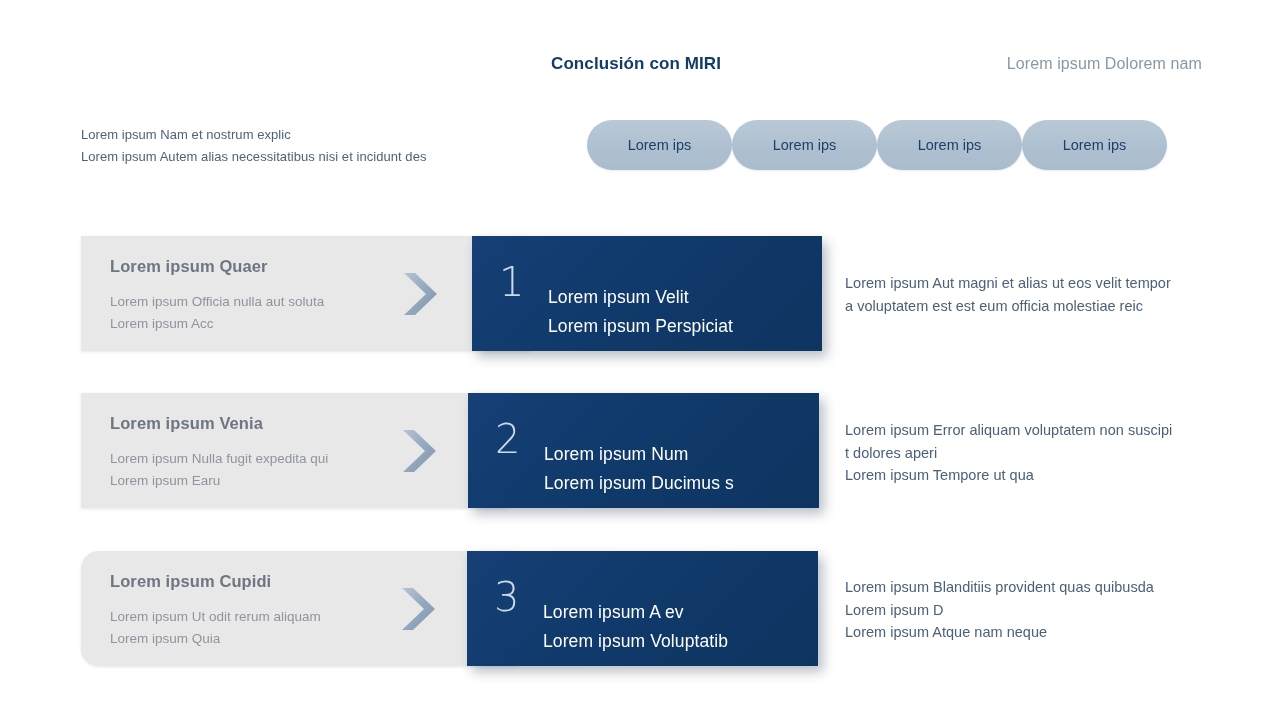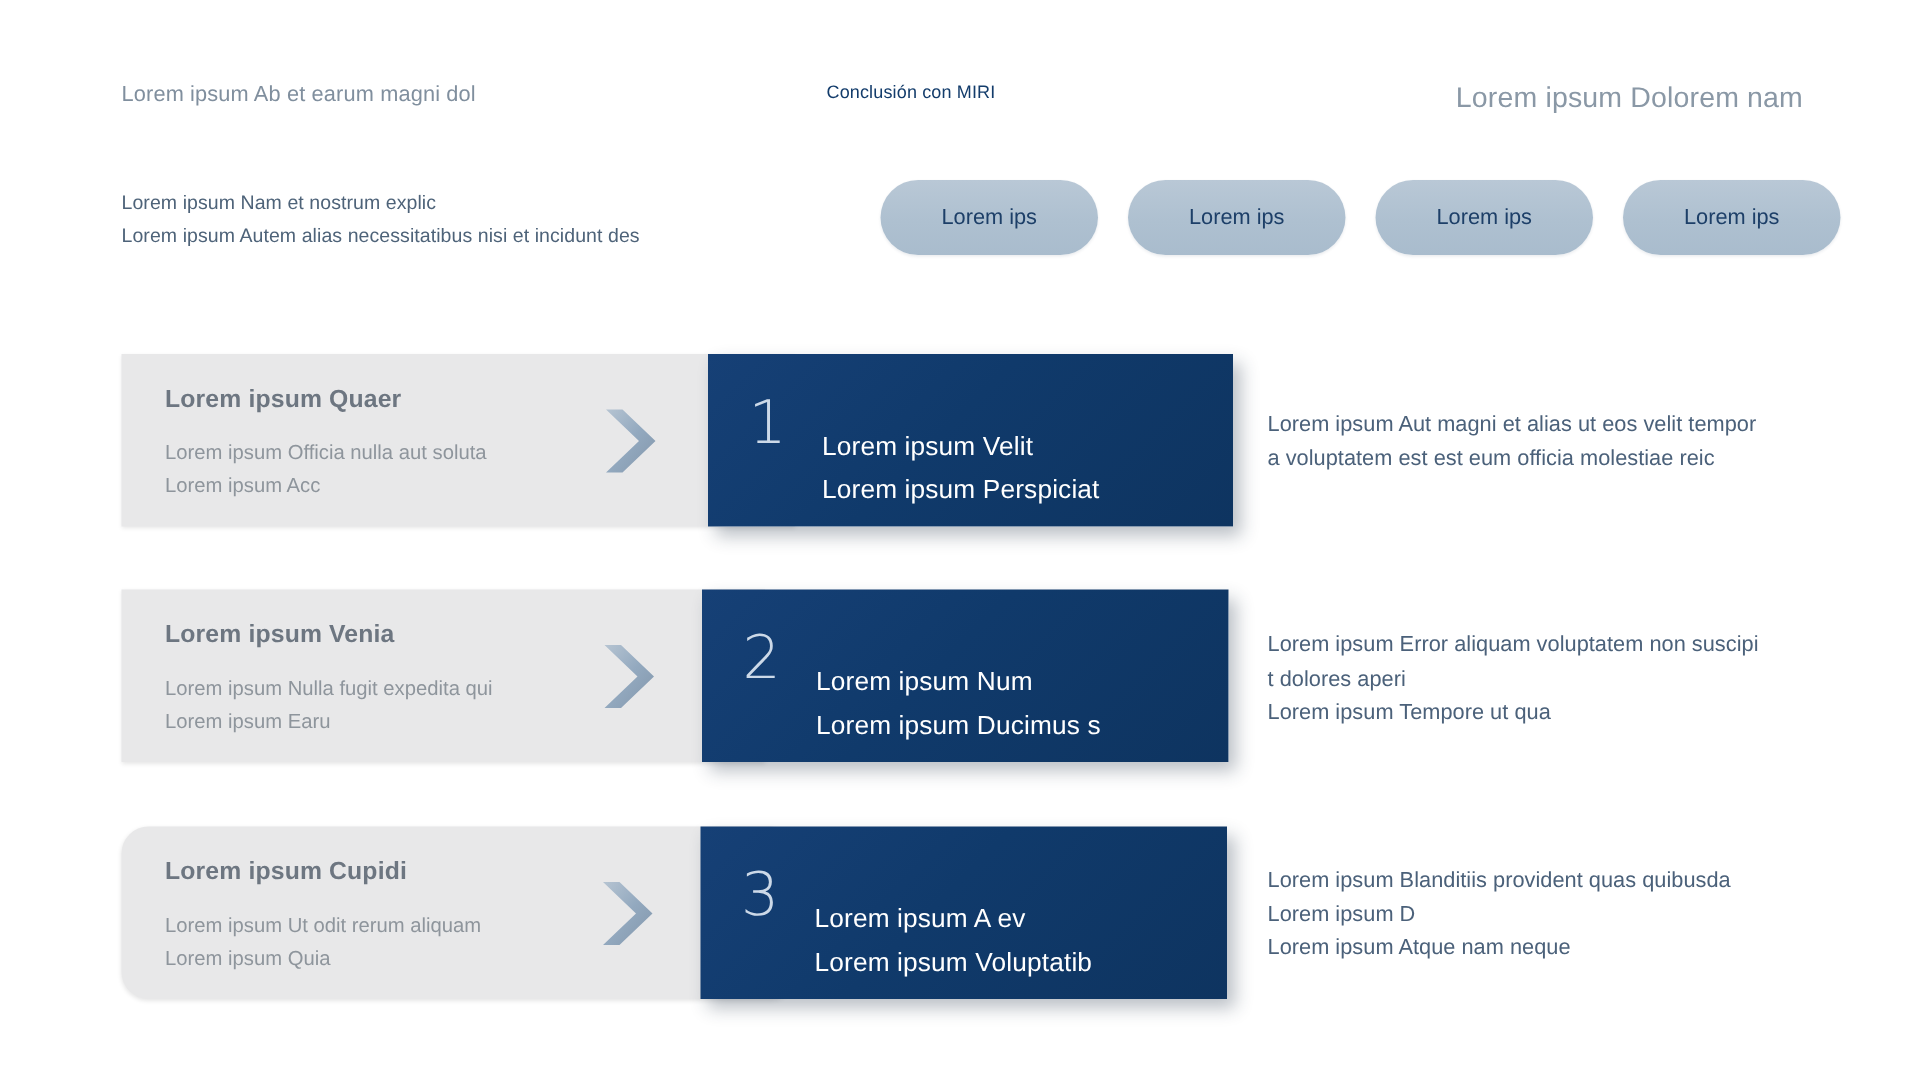--- a/index.html
+++ b/index.html
@@ -29,31 +29,31 @@
     top: 55px;
     font-size: 14.5px;
     color: #808f9e;
     letter-spacing: .1px;
     white-space: nowrap;
   }
   .hdr-title {
     position: absolute;
     left: 551px;
     top: 54px;
-    font-size: 12px;
-    font-weight: normal;
+    font-size: 17px;
+    font-weight: bold;
     color: #133c6b;
     letter-spacing: .1px;
     white-space: nowrap;
   }
   .hdr-right {
     position: absolute;
     right: 78px;
     top: 55px;
-    font-size: 19px;
+    font-size: 16px;
     color: #8a98a6;
     letter-spacing: .1px;
     white-space: nowrap;
     text-align: right;
   }
 
   
   .intro {
     position: absolute;
     left: 81px;
@@ -64,21 +64,21 @@
     white-space: nowrap;
   }
   .intro div { letter-spacing: .05px; }
 
   
   .pill-row {
     position: absolute;
     left: 587px;
     top: 120px;
     display: flex;
-    gap: 20px;
+    gap: 0;
     align-items: center;
   }
   .pill {
     width: 145px;
     height: 50px;
     border-radius: 26px;
     background: linear-gradient(180deg, #b9c8d6 0%, #aec0d0 55%, #a9bccd 100%);
     display: flex;
     align-items: center;
     justify-content: center;
@@ -182,21 +182,20 @@
   }
   .desc-1 { left: 845px; top: 272px; }
   .desc-2 { left: 845px; top: 419px; }
   .desc-3 { left: 845px; top: 576px; }
 </style>
 </head>
 <body>
 
 <div class="slide">
 
-  <div class="hdr-left">Lorem ipsum Ab et earum magni dol</div>
   <div class="hdr-title">Conclusión con MIRI</div>
   <div class="hdr-right">Lorem ipsum Dolorem nam</div>
 
   <div class="intro">
     <div>Lorem ipsum Nam et nostrum explic</div>
     <div>Lorem ipsum Autem alias necessitatibus nisi et incidunt des</div>
   </div>
 
   <div class="pill-row">
     <div class="pill">

